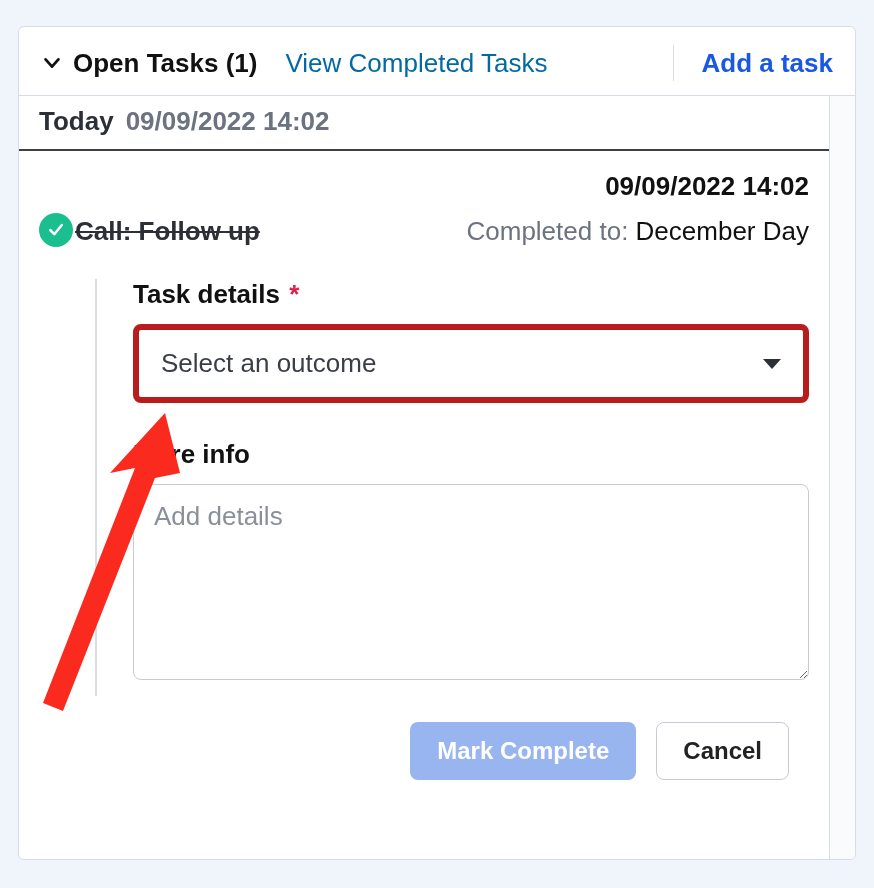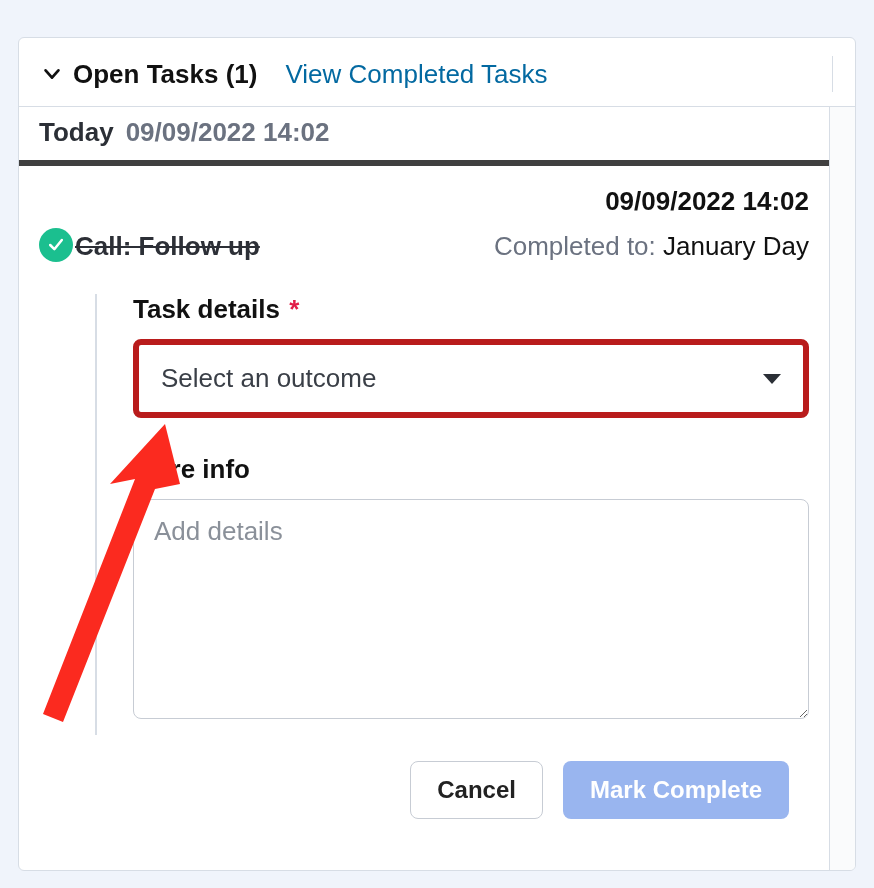--- a/index.html
+++ b/index.html
@@ -14,21 +14,20 @@
     font-size: 24px;
   }
   .card {
     background: #fff;
     border: 1px solid #d7dde5;
     border-radius: 6px;
     width: 100%;
     height: 834px;
     position: relative;
     overflow: hidden;
-    margin-top: 11px;
   }
   .card-header {
     display: flex;
     align-items: center;
     padding: 18px 22px 14px 22px;
     gap: 28px;
   }
   .open-tasks {
     display: flex;
     align-items: center;
@@ -68,21 +67,21 @@
     display: flex;
   }
   .scroll-area { flex: 1; }
   .fake-scrollbar {
     width: 26px;
     border-left: 1px solid #d7dde5;
     background: #fafbfc;
   }
   .date-row {
     padding: 10px 20px 12px 20px;
-    border-bottom: 6px solid #404040;
+    border-bottom: 2px solid #404040;
     font-size: 26px;
     display: flex;
     gap: 12px;
     align-items: baseline;
   }
   .date-row .today { font-weight: 700; color: #2b2f36; }
   .date-row .stamp { color: #6b7280; font-weight: 600; }
   .task-block { padding: 20px 20px 0 20px; }
   .task-head {
     display: flex;
@@ -133,21 +132,21 @@
   }
   .select .tri {
     width: 0; height: 0;
     border-left: 9px solid transparent;
     border-right: 9px solid transparent;
     border-top: 10px solid #2b2f36;
   }
   .more-info-label { font-size: 26px; font-weight: 700; color: #111; margin: 36px 0 14px 0; }
   textarea.details {
     width: 100%;
-    height: 220px;
+    height: 196px;
     border: 1px solid #c7ccd4;
     border-radius: 8px;
     padding: 16px 20px;
     font-size: 26px;
     font-family: inherit;
     color: #3a3f47;
     resize: both;
   }
   textarea.details::placeholder { color: #8a9099; }
   .actions {
@@ -182,20 +181,21 @@
 
   <div class="card-header">
     <div class="open-tasks">
       <svg class="chevron" viewBox="0 0 24 24">
         <path d="M5 8l7 8 7-8" fill="none" stroke="#111" stroke-width="3" stroke-linecap="round" stroke-linejoin="round"></path>
       </svg>
       <span>Open Tasks (1)</span>
     </div>
     <span class="view-completed">View Completed Tasks</span>
     <div class="header-divider"></div>
+    <span class="add-task">Add a task</span>
   </div>
 
   <div class="content">
     <div class="scroll-area">
 
       <div class="date-row">
         <span class="today">Today</span>
         <span class="stamp">09/09/2022 14:02</span>
       </div>
 
@@ -204,42 +204,42 @@
           <div class="check-icon">
             <svg viewBox="0 0 24 24">
                 <path d="M5 12l5 5 9-11" fill="none" stroke="#fff" stroke-width="3" stroke-linecap="round" stroke-linejoin="round"></path>
               </svg>
           </div>
           <span class="task-title">Call: Follow up</span>
           <div class="task-meta">
             <div class="task-time">09/09/2022 14:02</div>
             <div class="task-assigned">
               <span class="lbl">Completed to:</span>
-              <span class="val">January Day</span>
+              <span class="val">December Day</span>
             </div>
           </div>
         </div>
 
         <div class="form-col">
           <div class="field-label">
             <span>Task details</span>
             <span class="req">*</span>
           </div>
           <div class="select">
             <span>Select an outcome</span>
             <span class="tri"></span>
           </div>
 
           <div class="more-info-label">More info</div>
           <textarea class="details" placeholder="Add details" style=""></textarea>
         </div>
 
         <div class="actions">
+          <button class="btn btn-primary">Mark Complete</button>
           <button class="btn btn-cancel">Cancel</button>
-          <button class="btn btn-primary">Mark Complete</button>
         </div>
       </div>
 
     </div>
     <div class="fake-scrollbar"></div>
   </div>
 
   <svg class="arrow-overlay" viewBox="0 0 170 300">
     <polygon points="140,0 85,60 110,55 18,290 38,298 130,65 155,60" fill="#fb2a1f"></polygon>
   </svg>

